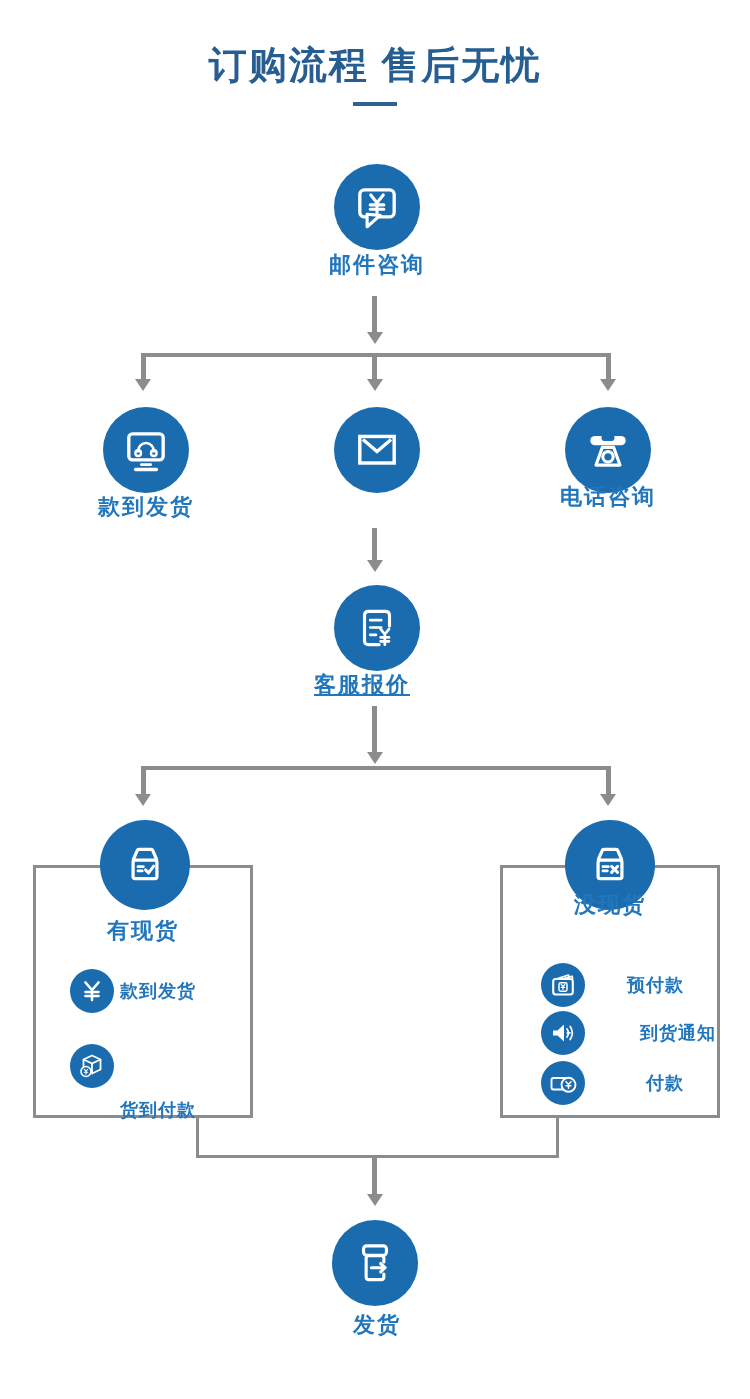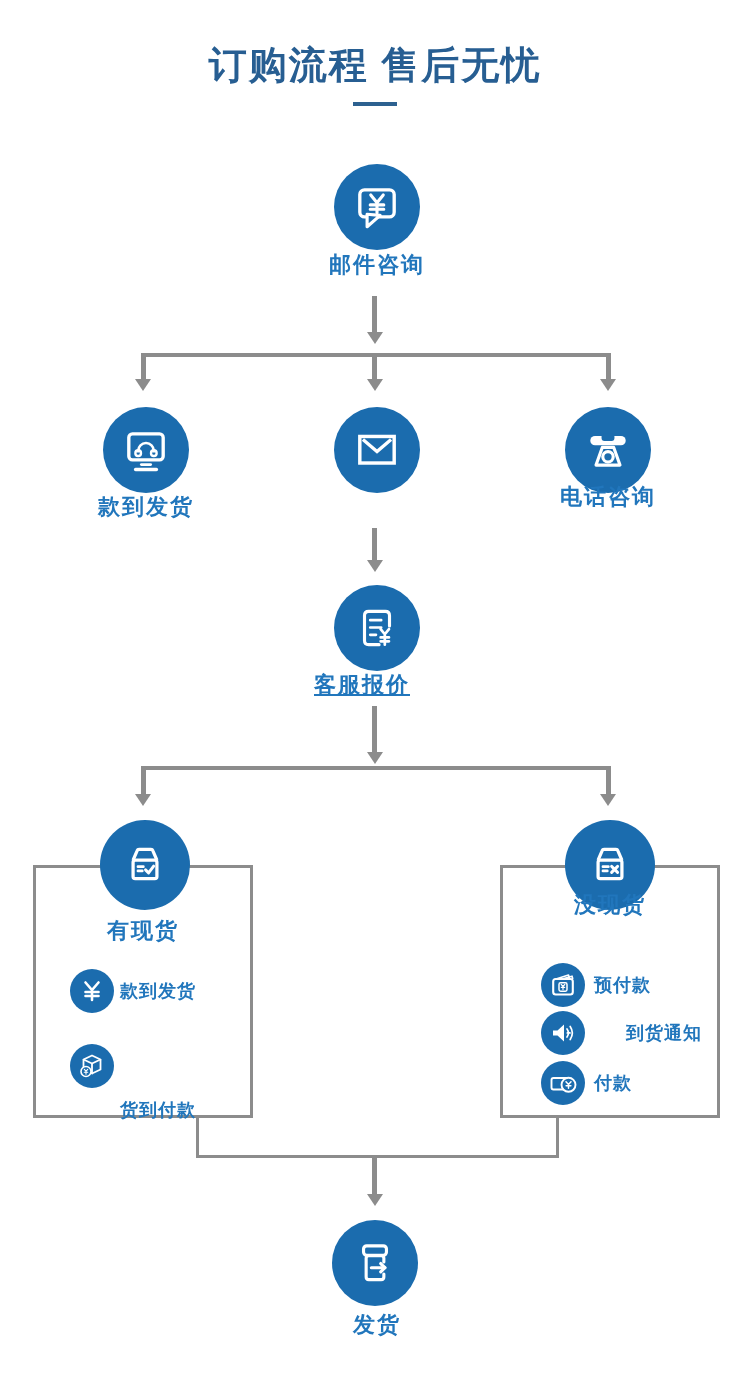--- a/index.html
+++ b/index.html
@@ -17,21 +17,21 @@
   .title-underline{position:absolute;left:353px;top:102px;width:44px;height:4px;background:#2d6190;}
   .circle-lg,.circle-xl,.circle-sm{position:absolute;border-radius:50%;background:var(--blue);
     display:flex;align-items:center;justify-content:center;}
   .circle-lg{width:86px;height:86px;}
   .circle-xl{width:90px;height:90px;}
   .circle-sm{width:44px;height:44px;}
   .node-label{position:absolute;width:200px;text-align:center;font-size:22px;font-weight:600;
     color:var(--label);letter-spacing:2px;line-height:26px;}
   .item-label{position:absolute;font-size:18px;font-weight:600;color:var(--label);
     letter-spacing:1px;line-height:24px;}
-  .ritem-label{width:90px;text-align:left;}
+  .ritem-label{width:90px;text-align:right;}
   .hline,.vline{position:absolute;background:var(--gray);}
   .ahead{position:absolute;width:0;height:0;border-left:8px solid transparent;
     border-right:8px solid transparent;border-top:12px solid var(--gray);}
   .gbox{position:absolute;width:214px;height:247px;border:3px solid var(--gray);background:var(--bg);}
   svg{display:block;}
   .blue-fill{fill:var(--blue);}
 </style>
 </head>
 <body>
 

